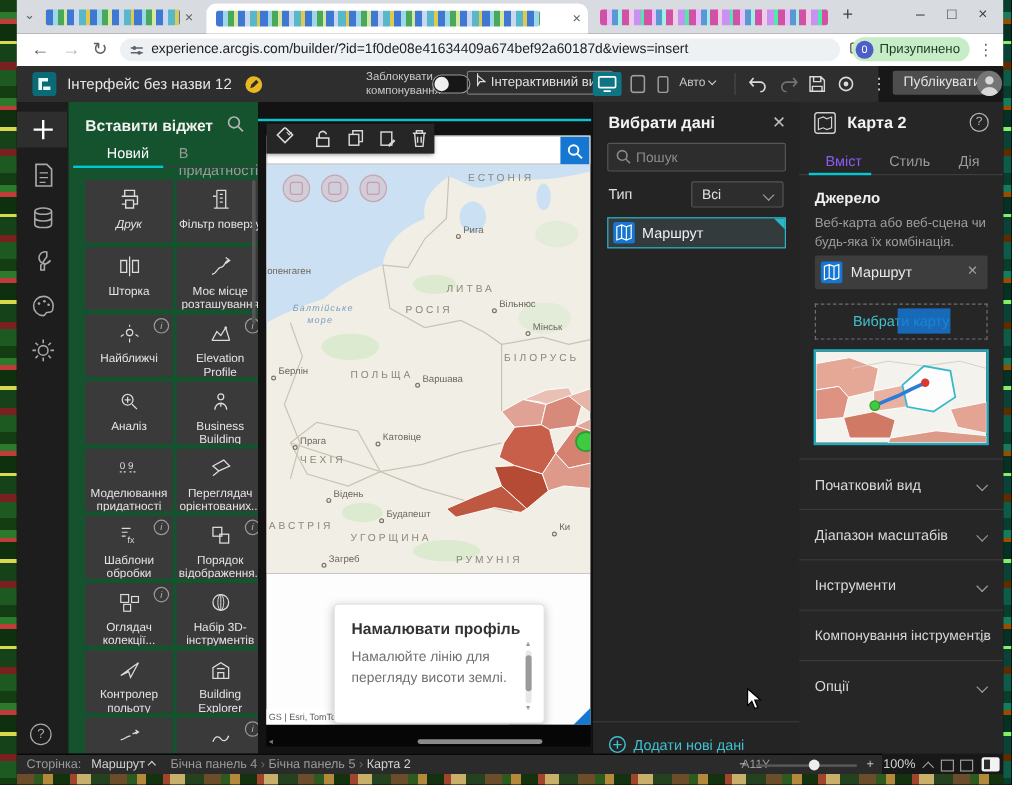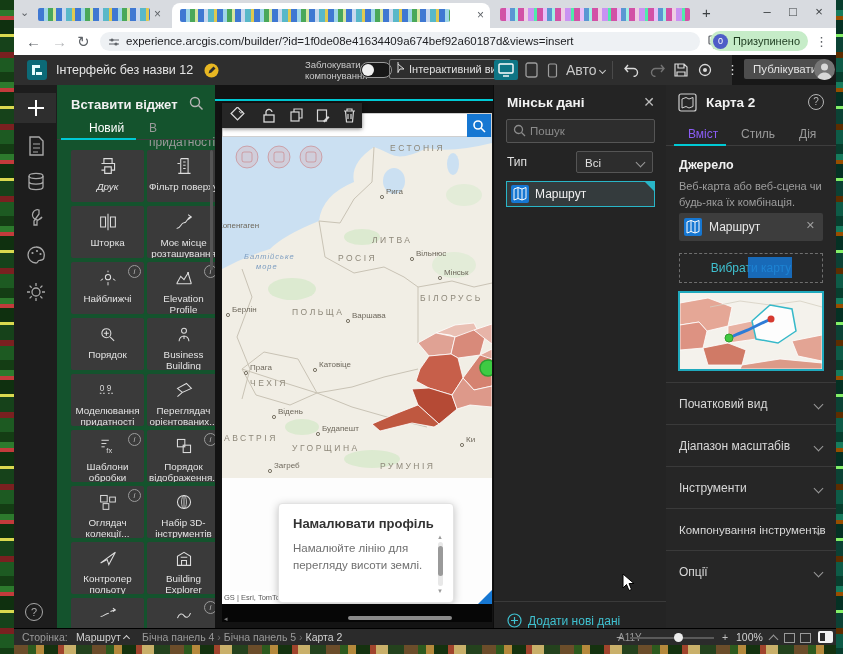--- a/index.html
+++ b/index.html
@@ -73,21 +73,21 @@
   .tealtxt{color:#3fc1d0;}
   #mpanel{left:652px;top:30px;width:170px;height:543px;background:#262626;}
   .mtab{font-size:12px;color:#9a9a9a;}
   .mtab.on{color:#8b5cf6;}
   .sect{border-top:1px solid #3a3a3a;}
   .sectlbl{color:#d8d8d8;font-size:12px;line-height:42px;}
   .chev{display:inline-block;width:6px;height:6px;border-right:1.5px solid #9a9a9a;border-bottom:1.5px solid #9a9a9a;transform:rotate(45deg);}
   .dashedbtn{border:1px dashed #6e6e6e;color:#3fc1d0;font-size:12px;line-height:28px;text-align:center;}
   #thumb{border:2px solid #1fa9bd;}
   
-  #statusbar{left:0;top:573px;width:822px;height:17px;background:#2b2b2b;border-top:1px solid #000;color:#9a9a9a;font-size:10.5px;line-height:17px;}
+  #statusbar{left:0;top:573px;width:721px;height:17px;background:#2b2b2b;border-top:1px solid #000;color:#9a9a9a;font-size:10.5px;line-height:17px;}
   #statusbar .lite{color:#d2d2d2;}
   .fitic{display:inline-block;width:9px;height:8px;border:1px solid #9a9a9a;}
   
   #mcursor{z-index:50;}
 </style>
 </head>
 <body>
 
 <div id="screen">
 
@@ -167,21 +167,21 @@
             <rect x="5" y="4" width="14" height="9" rx="1" fill="none" stroke="#fff" stroke-width="1.4"></rect>
             <path d="M9,16h6" stroke="#fff" stroke-width="1.4"></path>
           </svg>
       </div>
       <svg class="abs" style="left:510px;top:7px;" width="15" height="16" viewBox="0 0 15 16">
           <rect x="2" y="1" width="11" height="14" rx="2" fill="none" stroke="#9d9d9d" stroke-width="1.3"></rect>
         </svg>
       <svg class="abs" style="left:533px;top:8px;" width="11" height="15" viewBox="0 0 11 15">
           <rect x="1.5" y="1" width="8" height="13" rx="1.5" fill="none" stroke="#9d9d9d" stroke-width="1.2"></rect>
         </svg>
-      <span class="abs hdrtxt" style="left:552px;font-size:14px;color:#c9c9c9;"><span>Авто</span> <span class="chev" style="border-color:#c9c9c9;width:4px;height:4px;margin-bottom:2px;"></span></span>
+      <span class="abs hdrtxt" style="left:552px;font-size:10px;color:#c9c9c9;"><span>Авто</span> <span class="chev" style="border-color:#c9c9c9;width:4px;height:4px;margin-bottom:2px;"></span></span>
       <div class="abs" style="left:598px;top:6px;width:1px;height:18px;background:#4a4a4a;"></div>
       <svg class="abs" style="left:610px;top:8px;" width="15" height="14" viewBox="0 0 15 14">
           <path d="M4,2 1,5.5 4,9 M1.5,5.5h8a4,4 0 0 1 0,8" stroke="#dadada" stroke-width="1.4" fill="none"></path>
         </svg>
       <svg class="abs" style="left:636px;top:8px;opacity:.4;" width="15" height="14" viewBox="0 0 15 14">
           <path d="M11,2 14,5.5 11,9 M13.5,5.5h-8a4,4 0 0 0 0,8" stroke="#dadada" stroke-width="1.4" fill="none"></path>
         </svg>
       <svg class="abs" style="left:660px;top:8px;" width="14" height="14" viewBox="0 0 14 14">
           <path d="M1,1h9l3,3v9H1z M4,1v4h6V1 M3,9h8v4H3z" stroke="#dadada" stroke-width="1.2" fill="none"></path>
         </svg>
@@ -277,21 +277,21 @@
             <path d="M3,18 L8,9 12,13 17,5 21,18M3,18h18" stroke="#dcdcdc" stroke-width="1.3" fill="none"></path>
             <circle cx="17" cy="5" r="1.3" fill="#dcdcdc"></circle>
           </svg>
         <div class="tlabel">Elevation Profile</div>
       </div>
       <div class="abs tile" style="left:14px;top:233px;">
         <svg width="20" height="18" viewBox="0 0 24 22">
             <circle cx="10" cy="10" r="5.5" fill="none" stroke="#dcdcdc" stroke-width="1.3"></circle>
             <path d="M14.5,14.5l5,5M10,7v6M7,10h6" stroke="#dcdcdc" stroke-width="1.3"></path>
           </svg>
-        <div class="tlabel">Порядок</div>
+        <div class="tlabel">Аналіз</div>
       </div>
       <div class="abs tile" style="left:90px;top:233px;">
         <svg width="20" height="18" viewBox="0 0 24 22">
             <circle cx="12" cy="7" r="3" fill="none" stroke="#dcdcdc" stroke-width="1.3"></circle>
             <path d="M6,20c0-4 3-6.5 6-6.5s6,2.5 6,6.5M12,13.5V17" stroke="#dcdcdc" stroke-width="1.3" fill="none"></path>
           </svg>
         <div class="tlabel">Business Building</div>
       </div>
       <div class="abs tile" style="left:14px;top:289px;">
         <svg width="22" height="18" viewBox="0 0 26 22">
@@ -507,21 +507,21 @@
             <rect x="1.5" y="2" width="9" height="11" fill="none" stroke="#d8d8d8" stroke-width="1.2"></rect>
             <path d="M7,13l5-5 1.5,1.5-5,5z" fill="#d8d8d8"></path>
           </svg>
         <svg width="13" height="15" viewBox="0 0 13 15">
             <path d="M1,3h11M4,3V1h5v2M2.5,3l1,11h6l1-11M5,6v5M8,6v5" fill="none" stroke="#d8d8d8" stroke-width="1.2"></path>
           </svg>
       </div>
     </div>
 
     <div id="dpanel" class="abs">
-      <div class="abs paneltitle" style="left:13px;top:10px;">Мінськ дані</div>
+      <div class="abs paneltitle" style="left:13px;top:10px;">Вибрати дані</div>
       <span class="abs closex" style="right:12px;top:9px;">✕</span>
       <div class="abs dinput" style="left:12px;top:34px;width:147px;height:22px;border-radius:2px;line-height:22px;">
         <svg style="margin:4px 4px -2px 6px;" width="13" height="13" viewBox="0 0 13 13">
             <circle cx="5.5" cy="5.5" r="4" fill="none" stroke="#8c8c8c" stroke-width="1.3"></circle>
             <path d="M8.5,8.5l3.5,3.5" stroke="#8c8c8c" stroke-width="1.3"></path>
           </svg><span>Пошук</span>
       </div>
       <span class="abs" style="left:13px;top:70px;color:#e0e0e0;font-size:12px;">Тип</span>
       <div class="abs dinput" style="left:82px;top:66px;width:77px;height:22px;border-radius:2px;line-height:22px;color:#e0e0e0;padding-left:8px;box-sizing:border-box;">
         <span>Всі</span>

